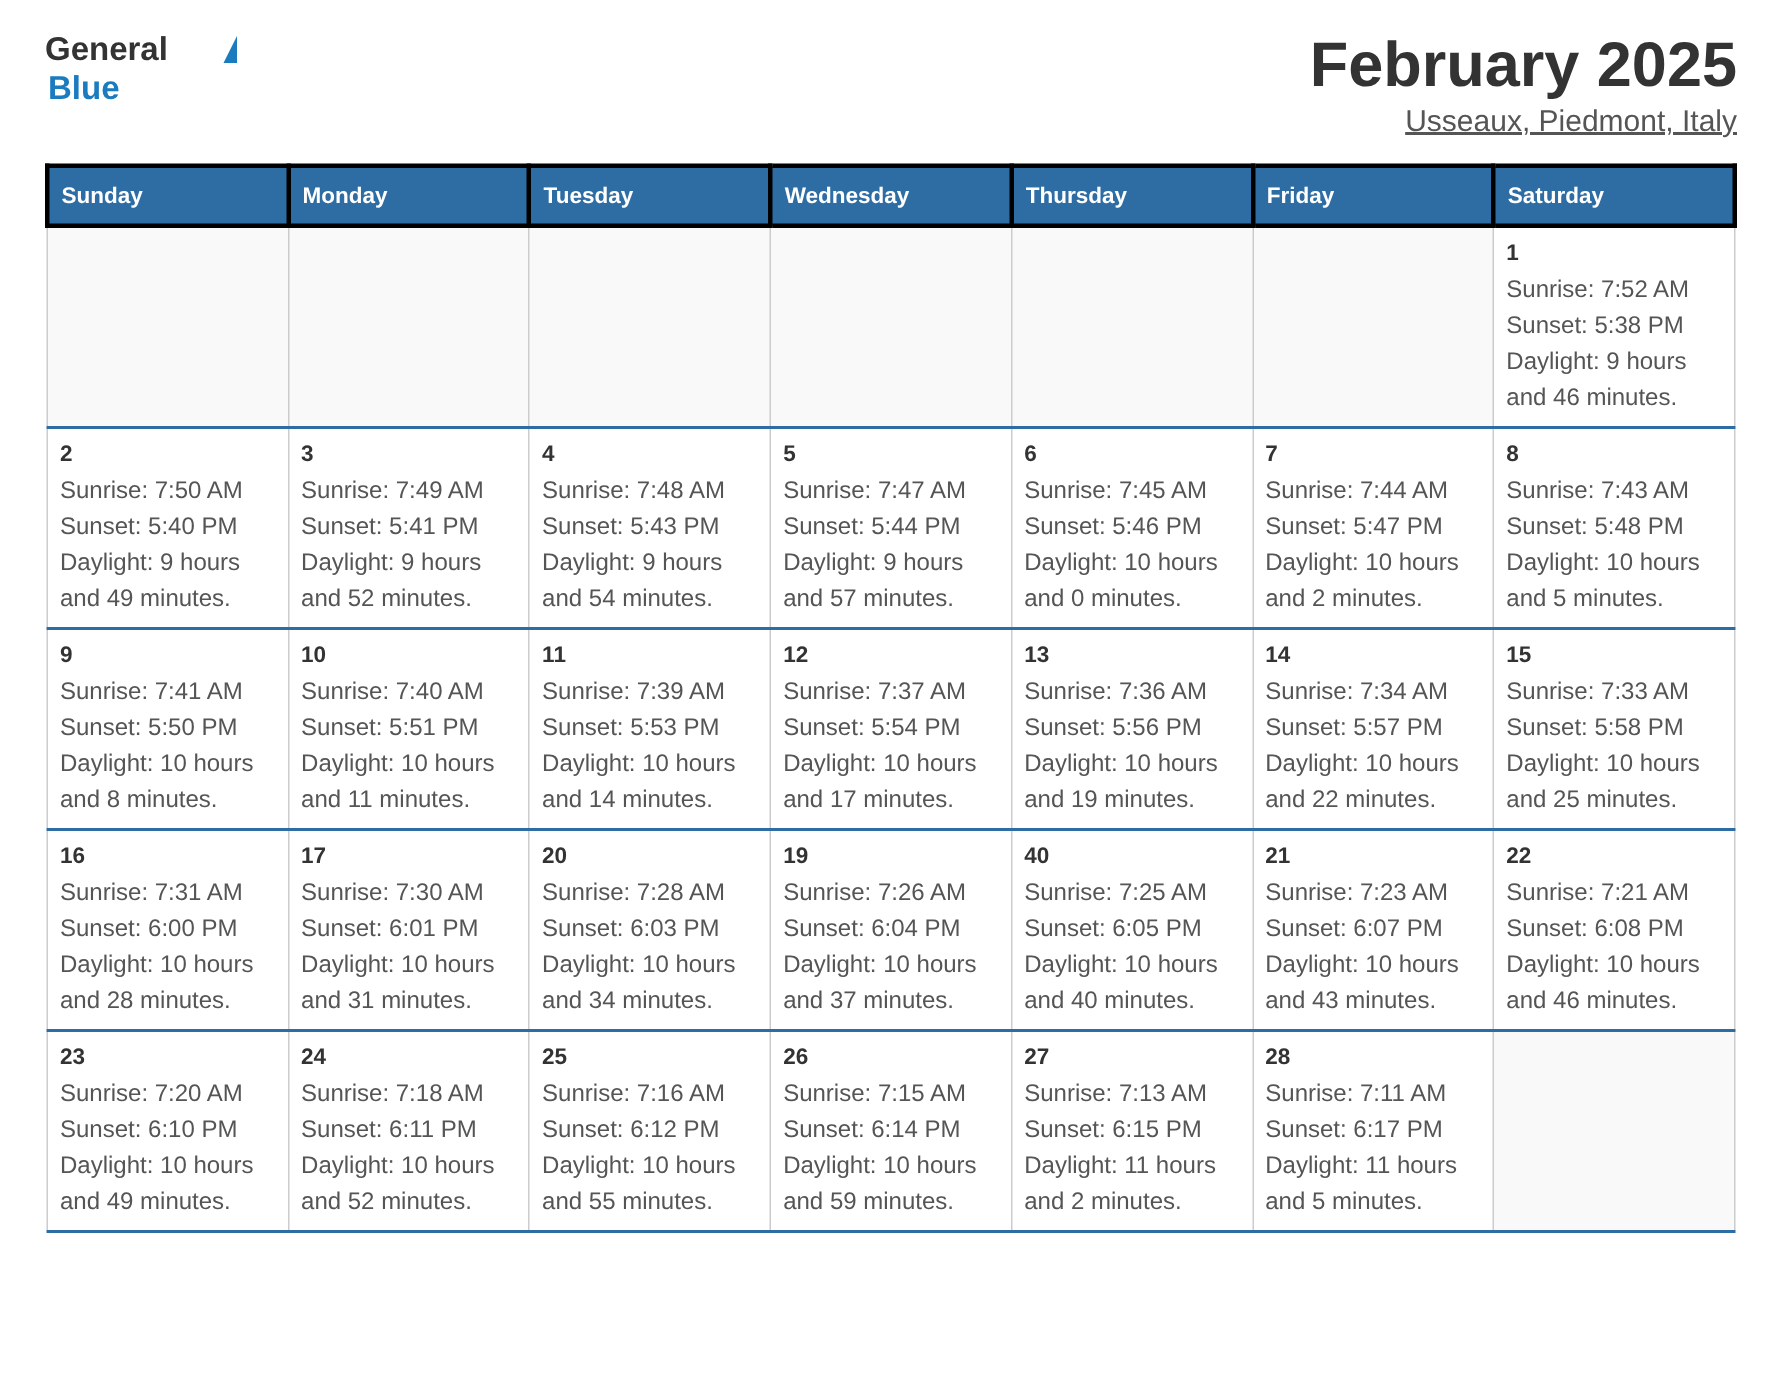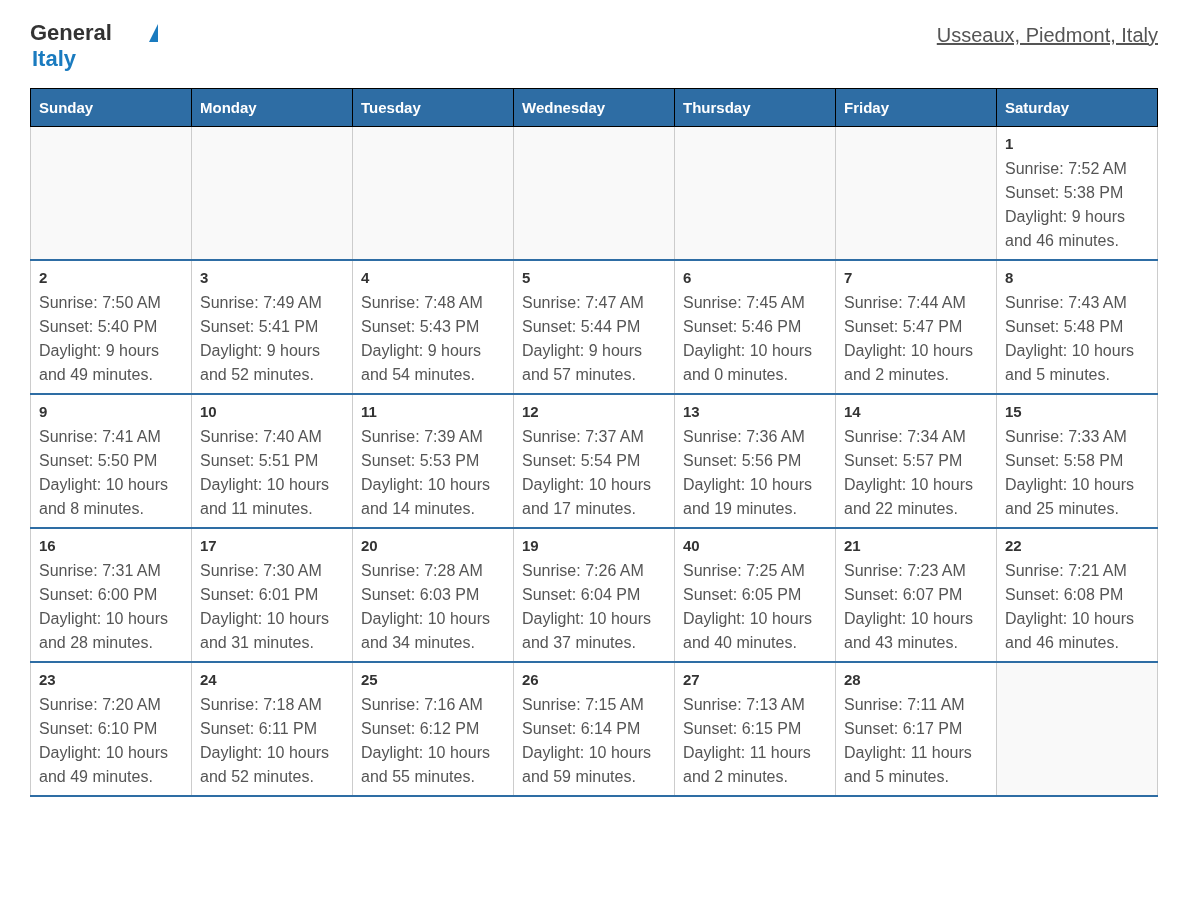--- a/index.html
+++ b/index.html
@@ -45,21 +45,21 @@
       width: 100%;
       border-collapse: collapse;
     }
     .calendar thead th {
       background-color: #2e6da4;
       color: #fff;
       font-size: 15px;
       font-weight: bold;
       padding: 10px 8px;
       text-align: left;
-      border: 1px solid #000000;
+      border: 3px solid #000000;
     }
     .calendar tbody td {
       vertical-align: top;
       border: 1px solid #ccc;
       padding: 6px 8px;
       width: 14.28%;
       min-height: 100px;
       font-size: 12.5px;
       color: #333;
       line-height: 1.4;
@@ -96,23 +96,24 @@
   </style>
 </head>
 <body>
 
 <div class="header">
   <div class="logo-container">
     <div class="logo-row1">
       <span class="logo-text-general">General</span>
       <span class="logo-triangle"></span>
     </div>
-    <div class="logo-row2">Italy</div>
+    <div class="logo-row2">Blue</div>
   </div>
   <div class="title-block">
+    <div class="month-title">February 2025</div>
     <div class="location-title">Usseaux, Piedmont, Italy</div>
   </div>
 </div>
 
 <table class="calendar">
   <thead>
     <tr>
     <th>Sunday</th>
         <th>Monday</th>
         <th>Tuesday</th>

